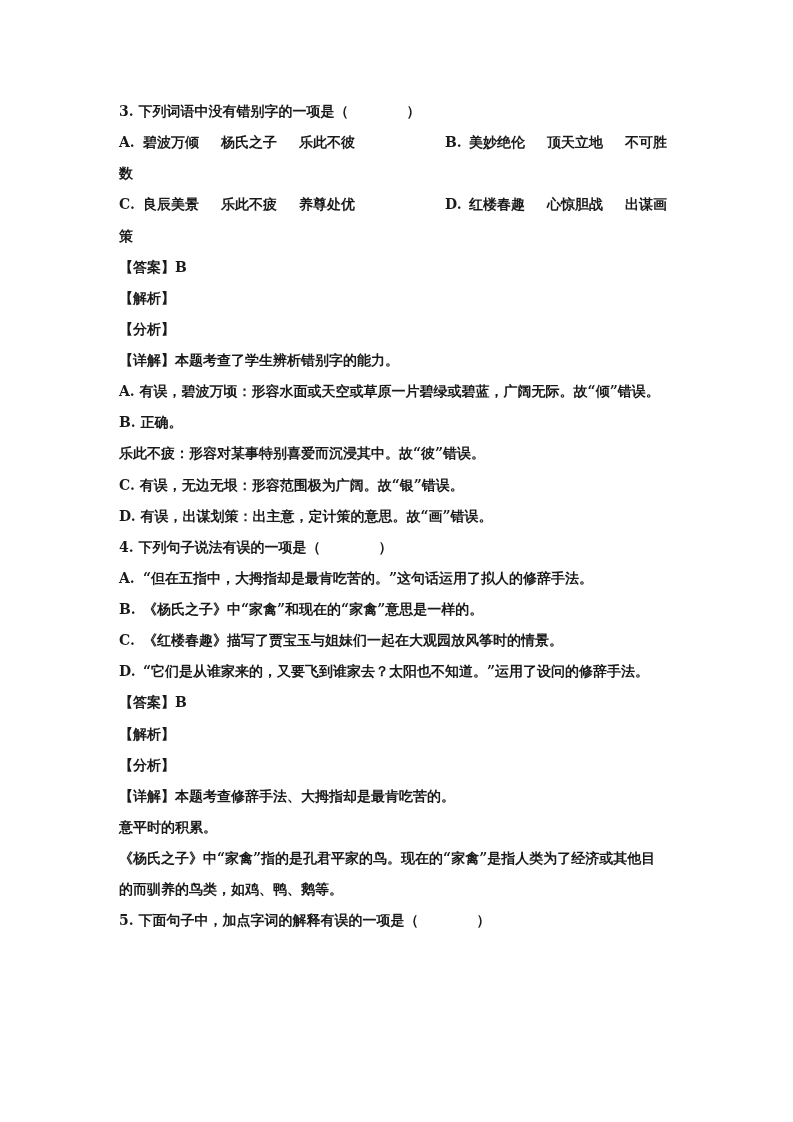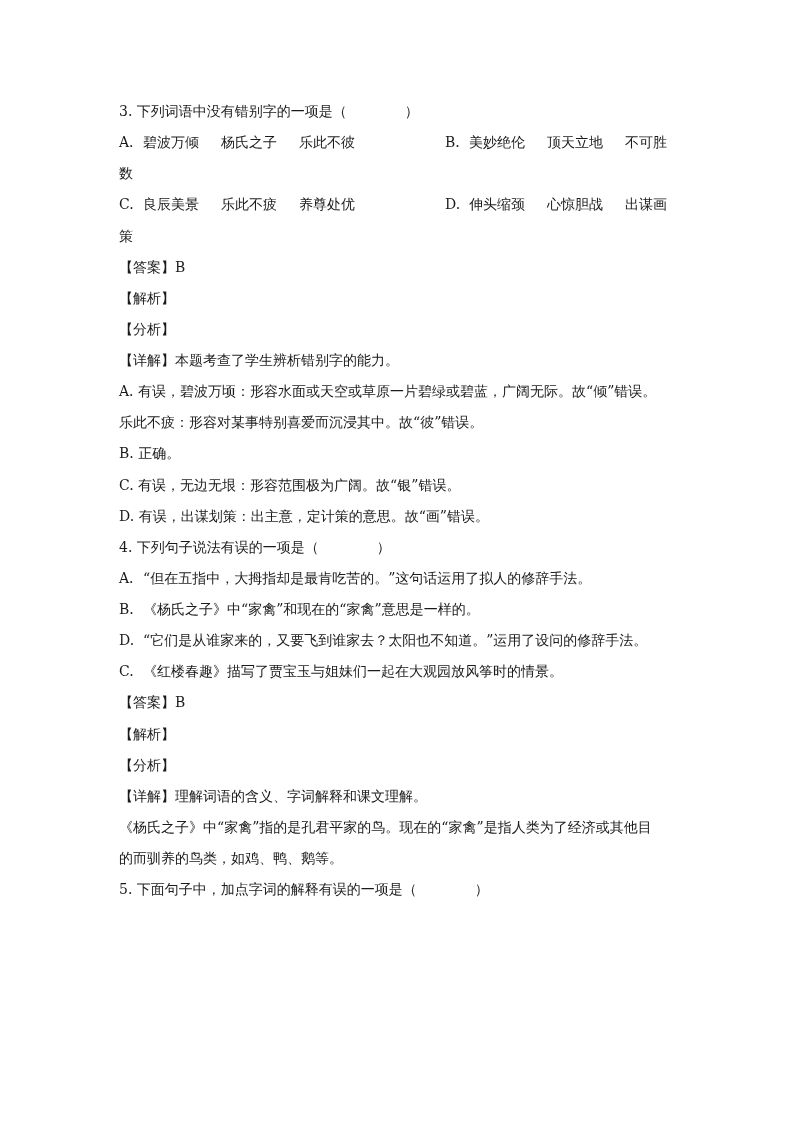--- a/index.html
+++ b/index.html
@@ -3,21 +3,21 @@
 <meta charset="utf-8">
 <style>
   html, body { margin: 0; padding: 0; background: #ffffff; }
   body {
     width: 793px; height: 1122px; position: relative; overflow: hidden;
     font-family: "DejaVu Serif", "Liberation Serif", serif;
     color: #1a1a1a;
   }
   .page {
     position: absolute; left: 119px; top: 96px; width: 560px;
-    font-size: 14px; line-height: 31.14px;
+    font-size: 14px; line-height: 31.14px; font-weight: bold;
   }
   .line { height: 31.14px; white-space: nowrap; position: relative; }
   .col-b { position: absolute; left: 326px; top: 0; }
   .gap { display: inline-block; width: 22px; }
   .label { display: inline-block; width: 24px; }
   .paren { display: inline-block; width: 58px; }
 </style>
 </head>
 <body>
 
@@ -33,44 +33,45 @@
       <span class="label">B.</span><span>美妙绝伦</span><span class="gap"></span><span>顶天立地</span><span class="gap"></span><span>不可胜</span>
     </span>
   </div>
   <div class="line">数</div>
 
   <div class="line">
     <span>
       <span class="label">C.</span><span>良辰美景</span><span class="gap"></span><span>乐此不疲</span><span class="gap"></span><span>养尊处优</span>
     </span>
     <span class="col-b">
-      <span class="label">D.</span><span>伸头缩颈</span><span class="gap"></span><span>心惊胆战</span><span class="gap"></span><span>出谋画</span>
+      <span class="label">D.</span><span>红楼春趣</span><span class="gap"></span><span>心惊胆战</span><span class="gap"></span><span>出谋画</span>
     </span>
   </div>
   <div class="line">策</div>
 
   <div class="line">【答案】B</div>
   <div class="line">【解析】</div>
   <div class="line">【分析】</div>
   <div class="line">【详解】本题考查了学生辨析错别字的能力。</div>
   <div class="line">A. 有误，碧波万顷：形容水面或天空或草原一片碧绿或碧蓝，广阔无际。故“倾”错误。</div>
+  <div class="line">B. 正确。</div>
   <div class="line">乐此不疲：形容对某事特别喜爱而沉浸其中。故“彼”错误。</div>
-  <div class="line">B. 正确。</div>
   <div class="line">C. 有误，无边无垠：形容范围极为广阔。故“银”错误。</div>
   <div class="line">D. 有误，出谋划策：出主意，定计策的意思。故“画”错误。</div>
 
   <div class="line"><span>4. 下列句子说法有误的一项是（</span><span class="paren"></span><span>）</span></div>
 
   <div class="line"><span class="label">A.</span><span>“但在五指中，大拇指却是最肯吃苦的。”这句话运用了拟人的修辞手法。</span></div>
   <div class="line"><span class="label">B.</span><span>《杨氏之子》中“家禽”和现在的“家禽”意思是一样的。</span></div>
+  <div class="line"><span class="label">C.</span><span>《红楼春趣》描写了贾宝玉与姐妹们一起在大观园放风筝时的情景。</span></div>
   <div class="line"><span class="label">D.</span><span>“它们是从谁家来的，又要飞到谁家去？太阳也不知道。”运用了设问的修辞手法。</span></div>
-  <div class="line"><span class="label">C.</span><span>《红楼春趣》描写了贾宝玉与姐妹们一起在大观园放风筝时的情景。</span></div>
 
   <div class="line">【答案】B</div>
   <div class="line">【解析】</div>
   <div class="line">【分析】</div>
-  <div class="line">【详解】理解词语的含义、字词解释和课文理解。</div>
+  <div class="line">【详解】本题考查修辞手法、大拇指却是最肯吃苦的。</div>
+  <div class="line">意平时的积累。</div>
   <div class="line">《杨氏之子》中“家禽”指的是孔君平家的鸟。现在的“家禽”是指人类为了经济或其他目</div>
   <div class="line">的而驯养的鸟类，如鸡、鸭、鹅等。</div>
 
   <div class="line"><span>5. 下面句子中，加点字词的解释有误的一项是（</span><span class="paren"></span><span>）</span></div>
 
 </div>
 
 </body></html>

